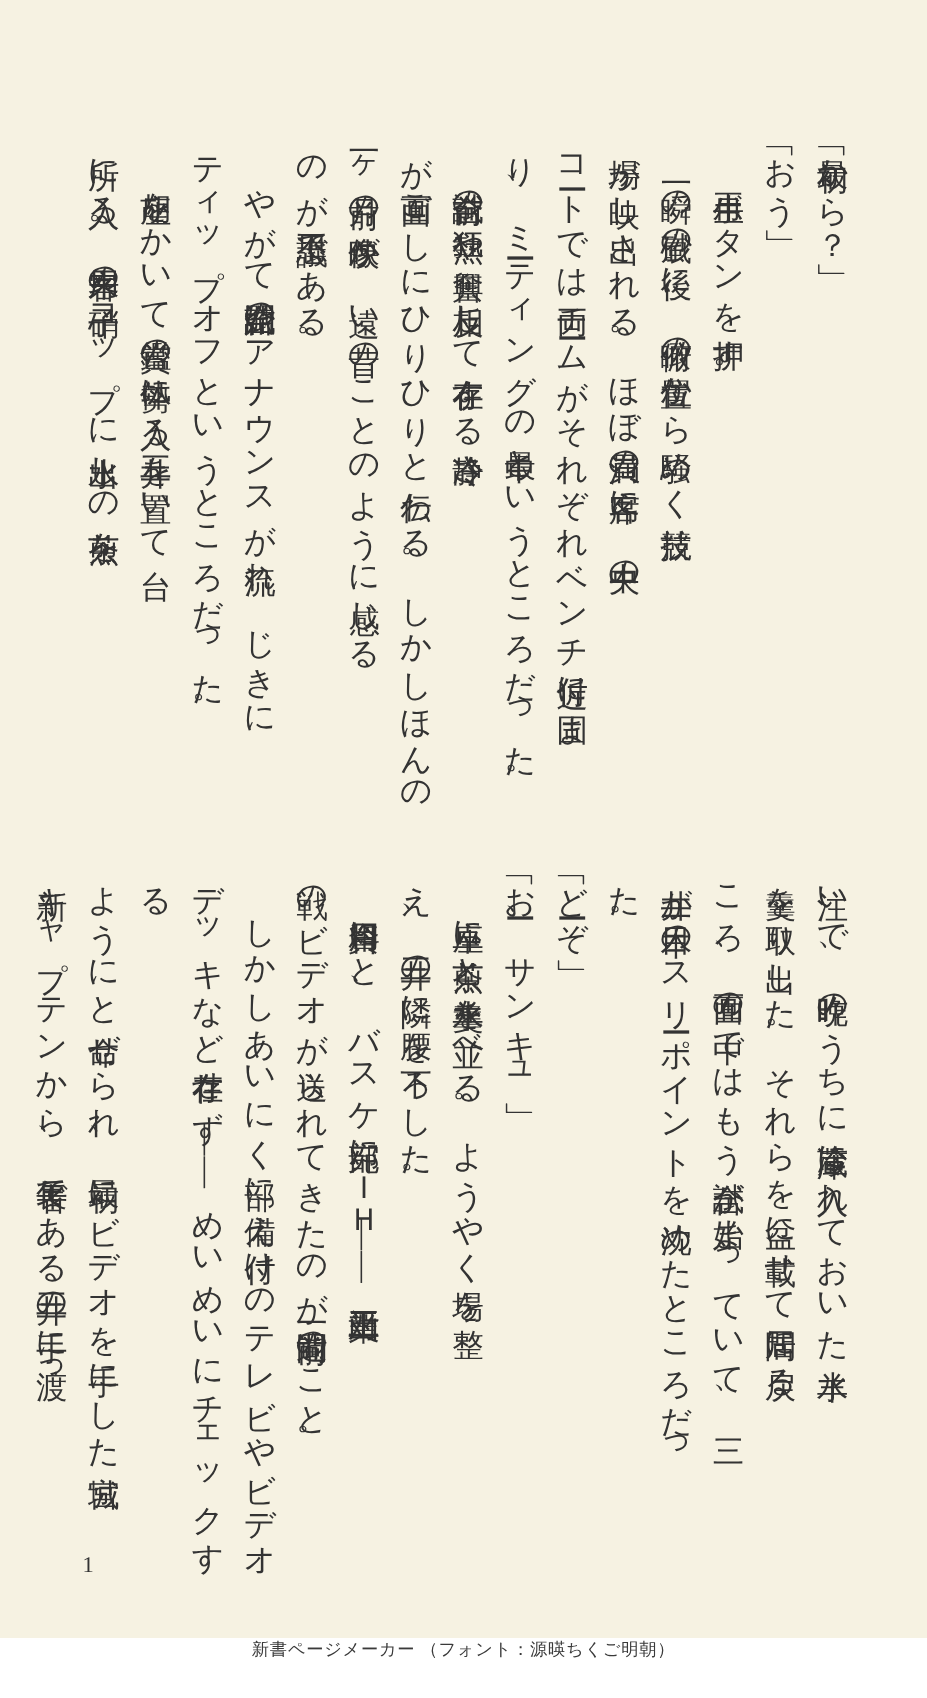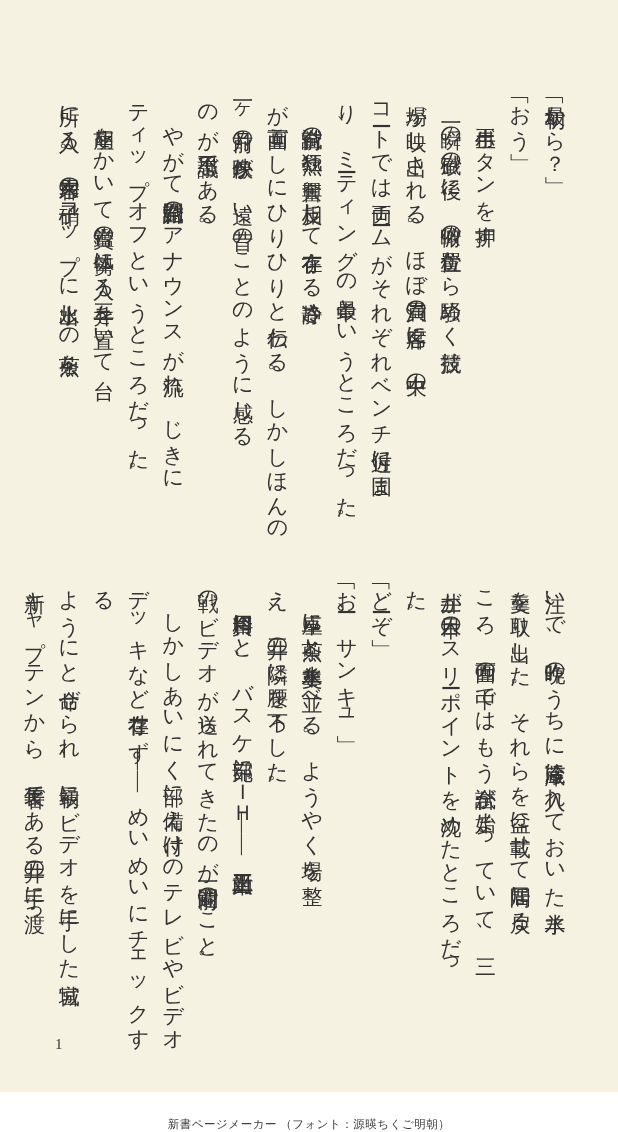--- a/index.html
+++ b/index.html
@@ -39,21 +39,21 @@
     left: 55px;
     top: 1036px;
     font-size: 15px;
     color: #333333;
   }
   .footer {
     width: 618px;
     height: 40px;
     background: #ffffff;
     display: flex;
-    align-items: flex-end;
+    align-items: flex-start;
     justify-content: center;
   }
   .footer-caption {
     font-size: 11.5px;
     letter-spacing: 0.5px;
     color: #3a3a3a;
   }
 </style>
 </head>
 <body>

